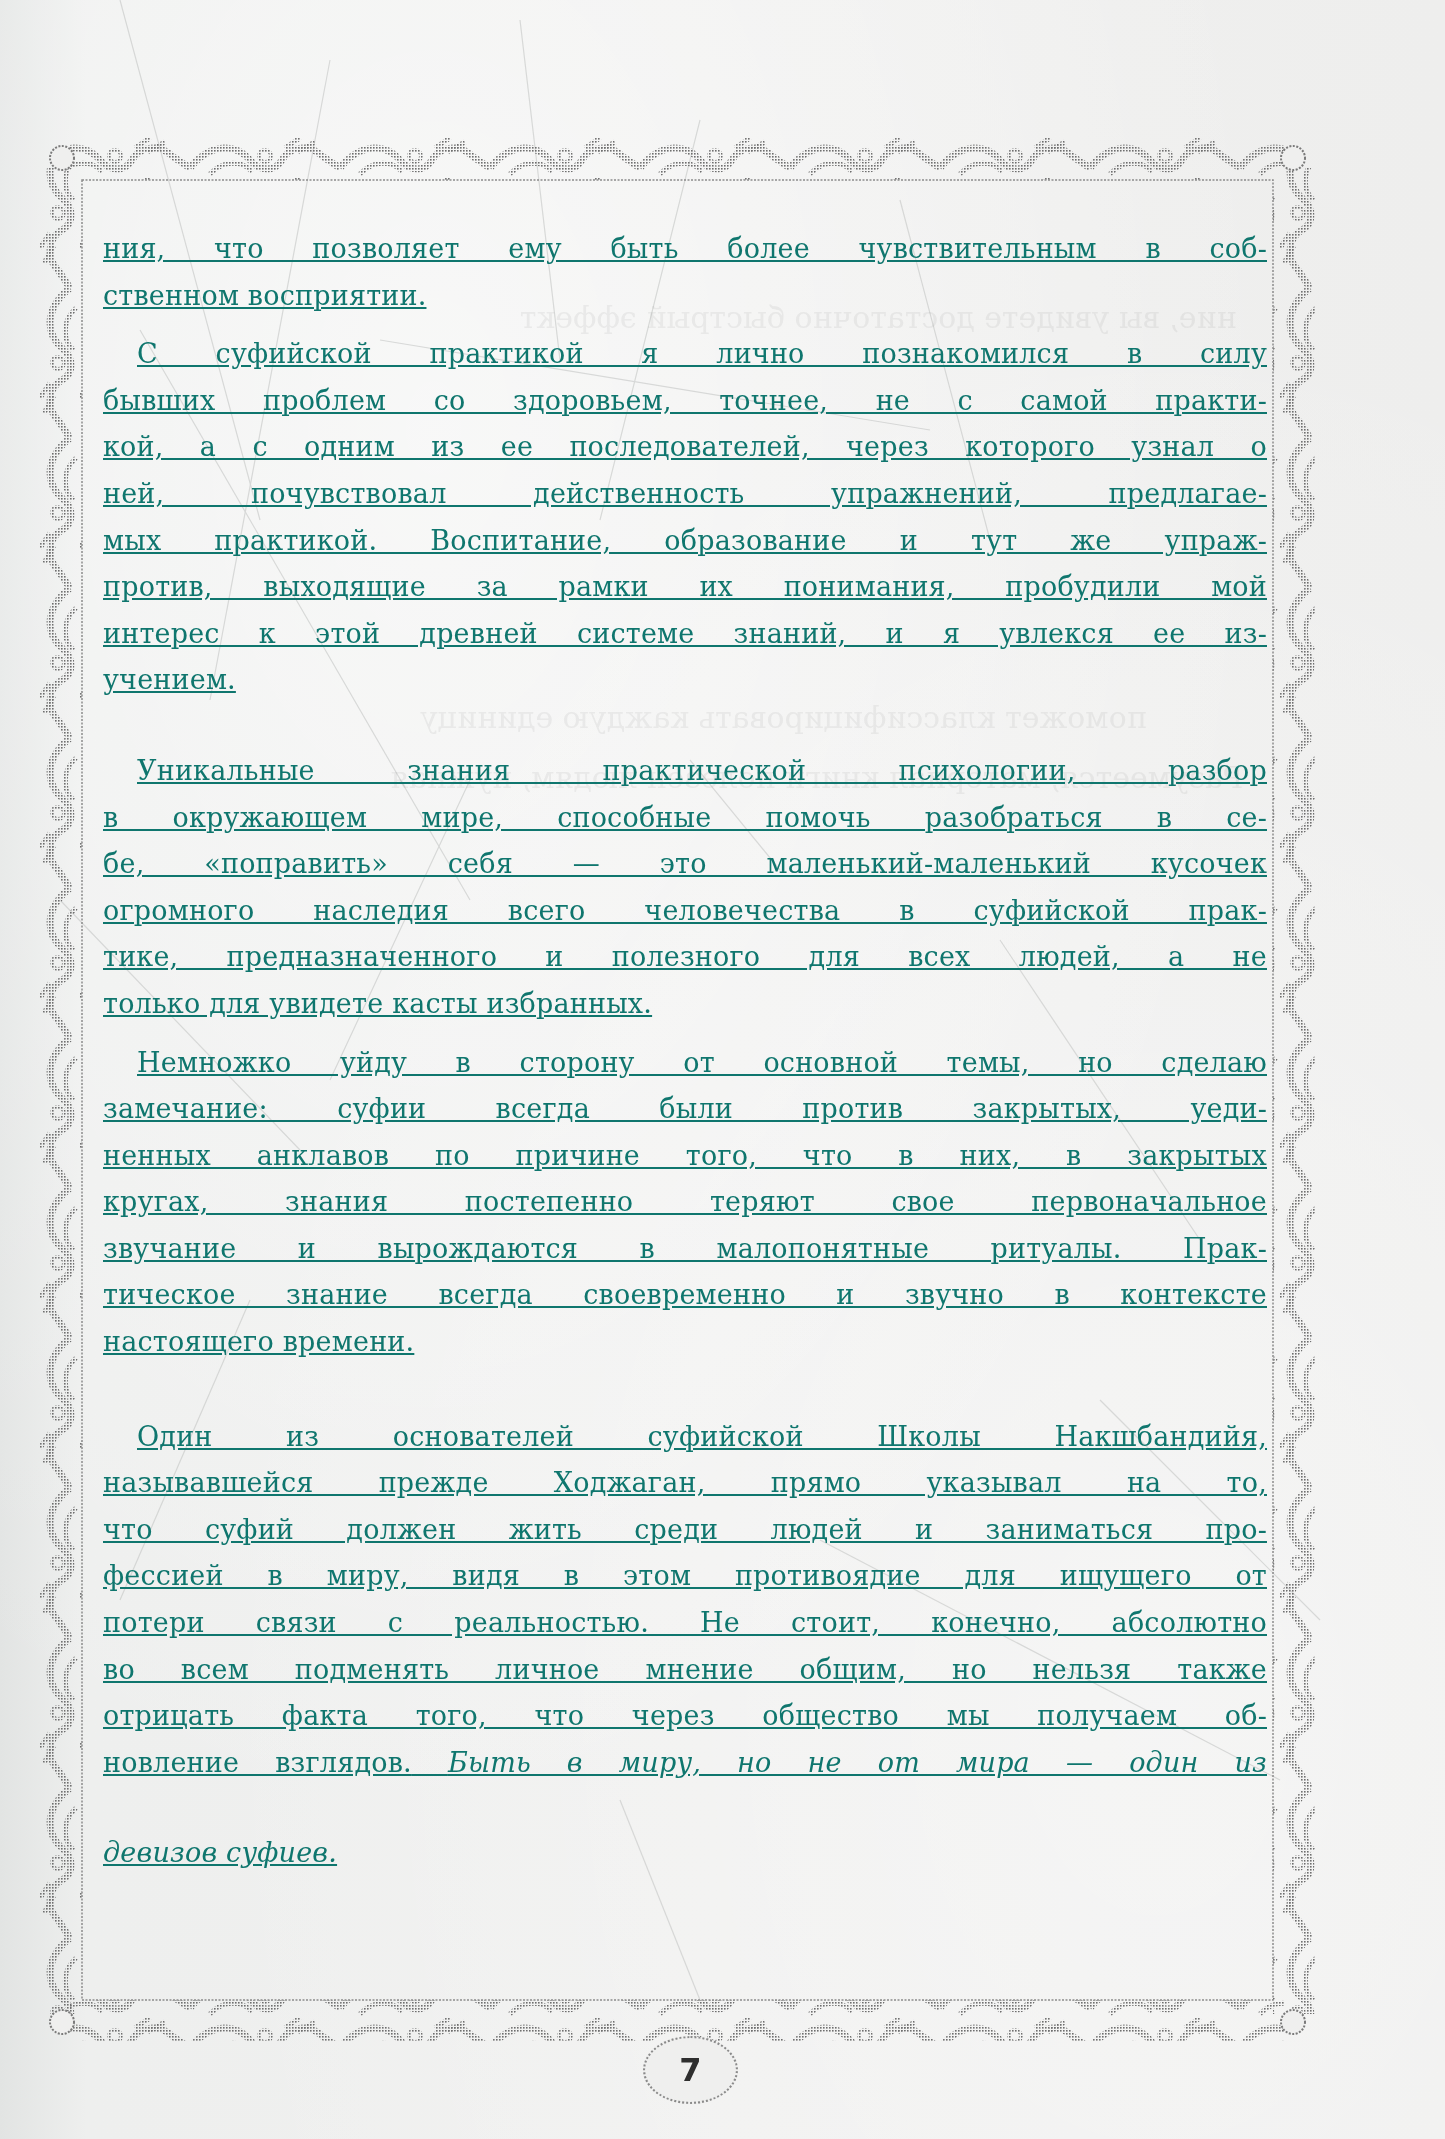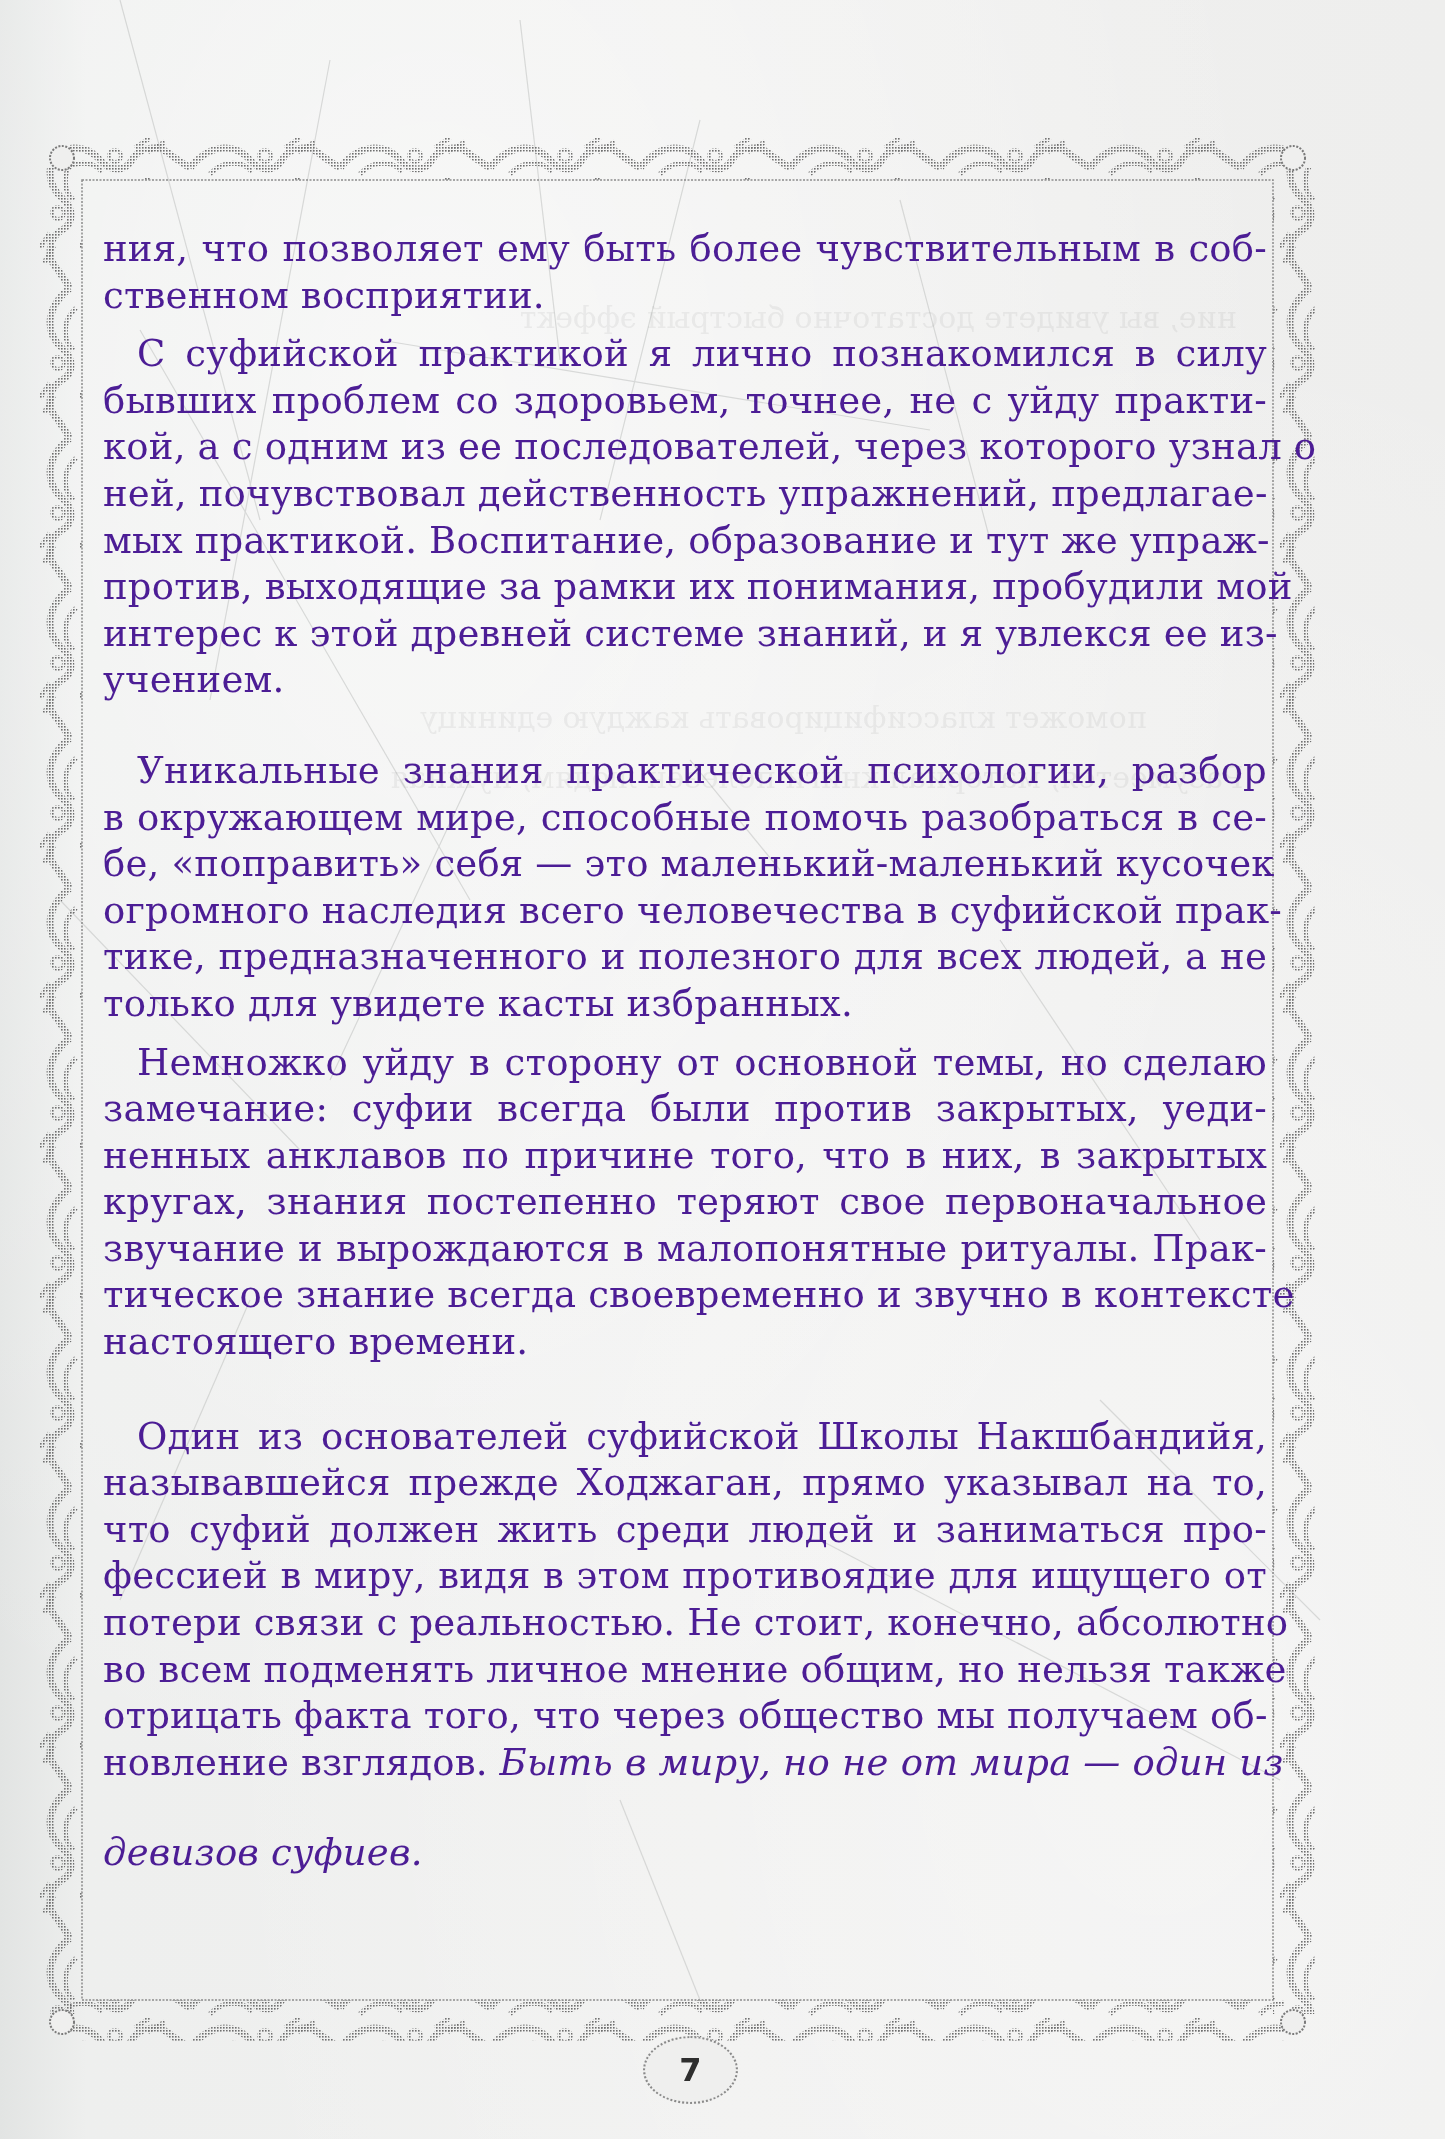--- a/index.html
+++ b/index.html
@@ -12,23 +12,24 @@
     position: absolute; inset: 0;
     background:
       radial-gradient(ellipse at 30% 20%, rgba(255,255,255,0.55), rgba(255,255,255,0) 60%),
       radial-gradient(ellipse at 80% 80%, rgba(255,255,255,0.4), rgba(255,255,255,0) 60%),
       linear-gradient(90deg, #e2e4e3 0%, #eeefee 6%, #f0f0ef 50%, #eeeeed 100%);
   }
   .scratches { position: absolute; inset: 0; }
   .border-frame { position: absolute; left: 40px; top: 138px; width: 1275px; height: 1906px; }
   .text-block {
     position: absolute; left: 103px; top: 226px; width: 1164px;
-    color: #4c1d95;
-    font-size: 37px; line-height: 46.6px;
+    color: #0f766e;
+    font-size: 27px; line-height: 46.6px;
     letter-spacing: 0.2px;
+    text-decoration: underline;
   }
   .para { margin: 0; text-align: justify; text-align-last: left; hyphens: none; }
   .line { display: block; white-space: nowrap; text-align: justify; text-align-last: justify; }
   .line.last { text-align-last: left; }
   .gap-small { height: 12px; }
   .gap-large { height: 44px; }
   .gap-mid { height: 12px; }
   .italic { font-style: italic; margin-top: 44px; }
   .ghost {
     position: absolute; color: rgba(120,120,120,0.10);
@@ -115,21 +116,21 @@
 <div class="text-block">
 
   <p class="para">
     <span class="line">ния, что позволяет ему быть более чувствительным в соб-</span>
     <span class="line last">ственном восприятии.</span>
   </p>
   <div class="gap-small"></div>
 
   <p class="para">
     <span class="line" style="padding-left:34px;">С суфийской практикой я лично познакомился в силу</span>
-    <span class="line">бывших проблем со здоровьем, точнее, не с уйду практи-</span>
+    <span class="line">бывших проблем со здоровьем, точнее, не с самой практи-</span>
     <span class="line">кой, а с одним из ее последователей, через которого узнал о</span>
     <span class="line">ней, почувствовал действенность упражнений, предлагае-</span>
     <span class="line">мых практикой. Воспитание, образование и тут же упраж-</span>
     <span class="line">против, выходящие за рамки их понимания, пробудили мой</span>
     <span class="line">интерес к этой древней системе знаний, и я увлекся ее из-</span>
     <span class="line last">учением.</span>
   </p>
   <div class="gap-large"></div>
 
   <p class="para">

